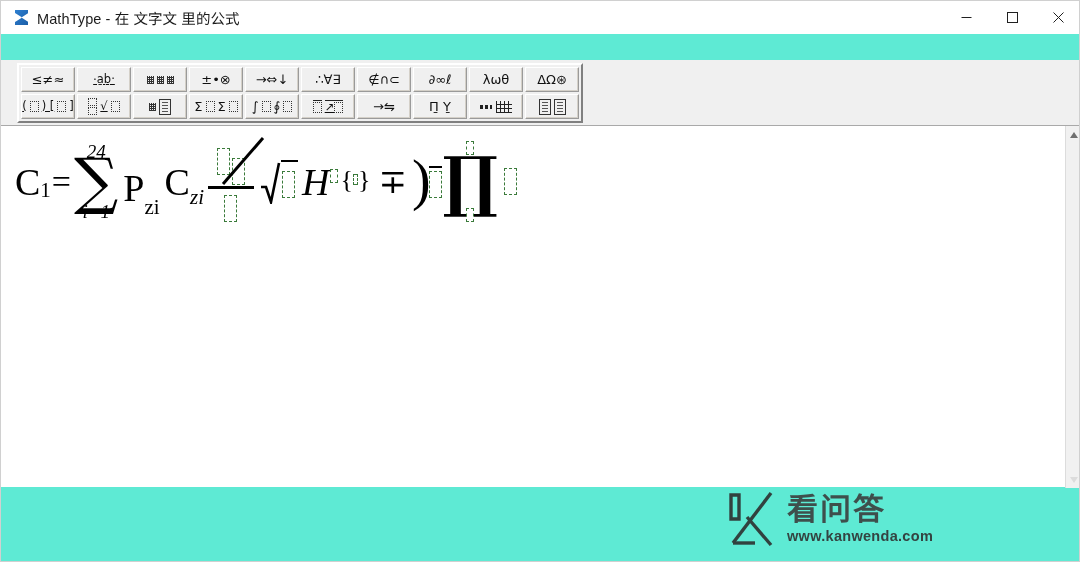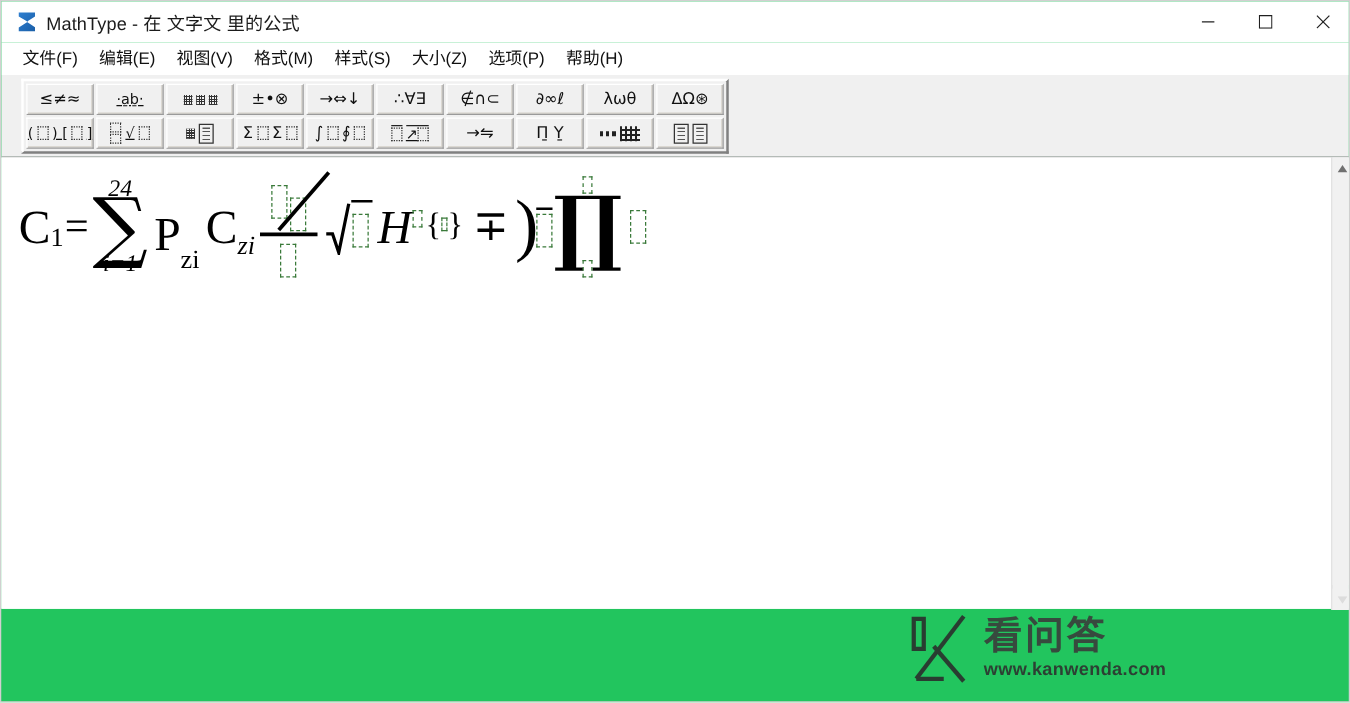--- a/index.html
+++ b/index.html
@@ -2,21 +2,21 @@
 <html lang="zh-CN"><head>
 <meta charset="utf-8">
 <style>
   html,body{margin:0;padding:0;}
   body{
     width:1080px;height:562px;overflow:hidden;background:#ffffff;
     font-family:"Liberation Sans","DejaVu Sans",sans-serif;
     -webkit-font-smoothing:antialiased;
   }
   .app{
-    position:relative;width:1080px;height:562px;background:#22c55e;
+    position:relative;width:1080px;height:562px;background:#5eead4;
     border:1px solid #d0d0d0;box-sizing:border-box;overflow:hidden;
   }
 
   
   .titlebar{
     position:absolute;left:0;top:0;width:1080px;height:33px;
     background:#ffffff;display:flex;align-items:center;
     box-sizing:border-box;
   }
   .app-icon{
@@ -217,30 +217,20 @@
       </div>
       <div class="win-btn close">
         <svg width="11" height="11" viewBox="0 0 11 11">
           <line x1="0.5" y1="0.5" x2="10.5" y2="10.5" stroke="#202020" stroke-width="1"></line>
           <line x1="10.5" y1="0.5" x2="0.5" y2="10.5" stroke="#202020" stroke-width="1"></line>
         </svg>
       </div>
     </div>
   </div>
 
-  <div class="menubar">
-    <div class="menu-item">文件(F)</div>
-    <div class="menu-item">编辑(E)</div>
-    <div class="menu-item">视图(V)</div>
-    <div class="menu-item">格式(M)</div>
-    <div class="menu-item">样式(S)</div>
-    <div class="menu-item">大小(Z)</div>
-    <div class="menu-item">选项(P)</div>
-    <div class="menu-item">帮助(H)</div>
-  </div>
 
   <div class="toolbar-wrap">
     <div class="toolbar-panel">
 
       <div class="tb-row">
         <div class="tb-btn">
           <span class="tb-glyph">≤≠≈</span>
         </div>
         <div class="tb-btn">
           <span class="tb-glyph sm">⋅a̱ḇ‧</span>

